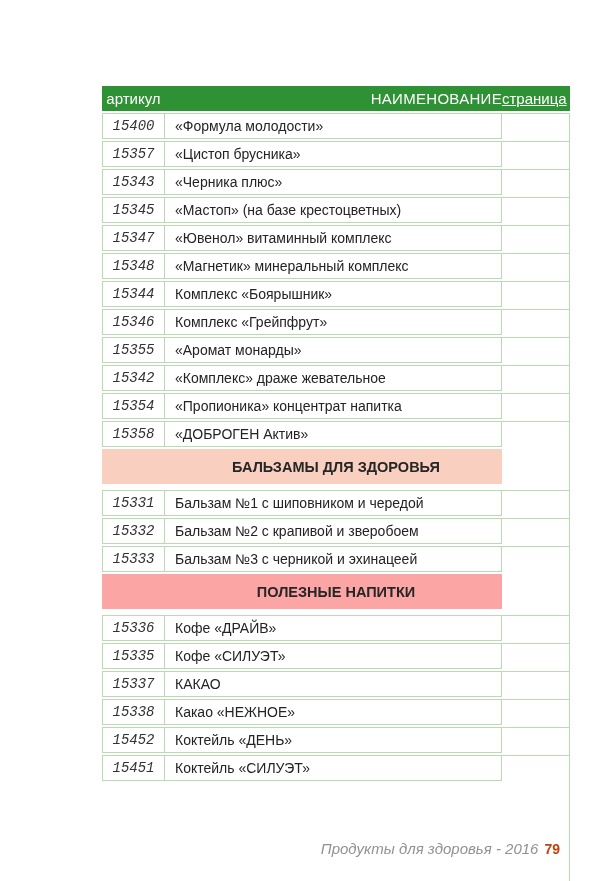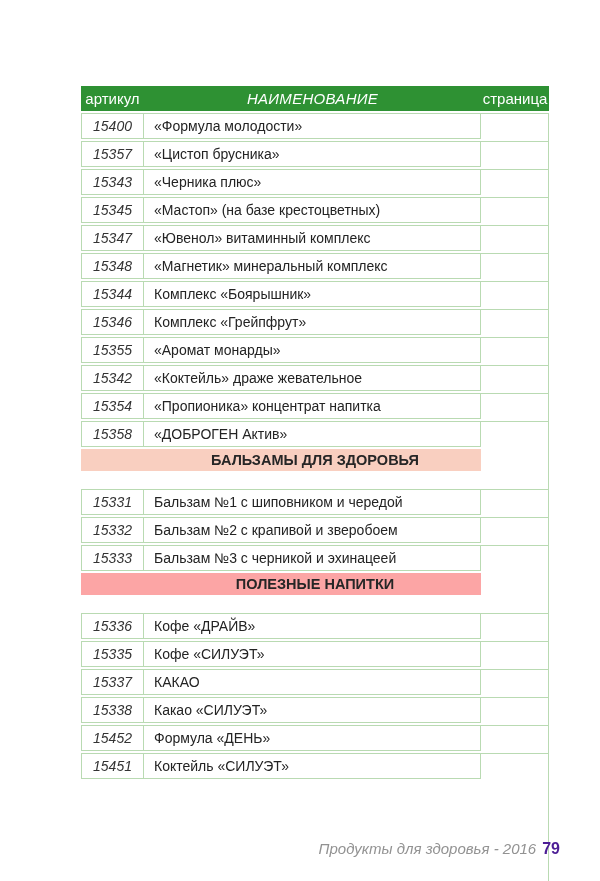--- a/index.html
+++ b/index.html
@@ -1,40 +1,40 @@
 <!DOCTYPE html>
 <html><head>
 <meta charset="utf-8">
 <style>
   html,body{margin:0;padding:0;background:#ffffff;}
   body{width:600px;height:881px;font-family:"Liberation Sans","DejaVu Sans",sans-serif;}
   .page{position:relative;width:600px;height:881px;background:#ffffff;overflow:hidden;}
 
-  .index-table{position:absolute;left:81px;top:86px;width:468px;}
+  .index-table{position:absolute;left:102px;top:86px;width:468px;}
 
   .thead{display:flex;background:#2e9133;color:#ffffff;height:25px;align-items:center;
          font-size:15px;margin-bottom:2px;}
   .thead .h-article{width:63px;text-align:center;}
-  .thead .h-name{flex:1;text-align:center;letter-spacing:.3px;font-style:italic;}
-  .thead .h-page{width:68px;text-align:center;}
+  .thead .h-name{flex:1;text-align:right;letter-spacing:.3px;}
+  .thead .h-page{width:68px;text-align:left;text-decoration:underline;}
 
   .row{display:flex;margin-bottom:2px;height:26px;}
   .cell{background:#ffffff;border:1px solid #b9dab2;box-sizing:border-box;
         display:flex;align-items:center;font-size:14px;color:#232323;}
   .cell + .cell{border-left:none;}
-  .cell.article{width:63px;justify-content:center;font-style:italic;color:#333333;}
+  .cell.article{width:63px;justify-content:center;font-style:italic;color:#333333;font-family:Liberation Mono, monospace;}
   .cell.name{flex:1;padding-left:10px;}
   .cell.page{width:68px;justify-content:center;}
 
-  .section-row{height:22px;margin-bottom:18px;display:flex;align-items:center;
+  .section-row{height:35px;margin-bottom:6px;display:flex;align-items:center;
                justify-content:center;font-weight:bold;font-size:14.5px;color:#262626;}
 
   .footer{position:absolute;right:40px;top:840px;white-space:nowrap;}
   .footer .footer-text{font-style:italic;color:#929292;font-size:15px;}
-  .footer .footer-page{color:#4c1d95;font-weight:bold;font-size:16px;margin-left:6px;}
+  .footer .footer-page{color:#c2410c;font-weight:bold;font-size:14px;margin-left:6px;}
 </style>
 </head>
 <body>
 
 <div class="page">
 
   <div class="index-table">
     <div class="thead">
       <div class="h-article">артикул</div>
       <div class="h-name">НАИМЕНОВАНИЕ</div>
@@ -81,21 +81,21 @@
           <div class="cell name">Комплекс «Грейпфрут»</div>
           <div class="cell page">55</div>
         </div>
         <div class="row">
           <div class="cell article">15355</div>
           <div class="cell name">«Аромат монарды»</div>
           <div class="cell page">57</div>
         </div>
         <div class="row">
           <div class="cell article">15342</div>
-          <div class="cell name">«Коктейль» драже жевательное</div>
+          <div class="cell name">«Комплекс» драже жевательное</div>
           <div class="cell page">59</div>
         </div>
         <div class="row">
           <div class="cell article">15354</div>
           <div class="cell name">«Пропионика» концентрат напитка</div>
           <div class="cell page">61</div>
         </div>
         <div class="row">
           <div class="cell article">15358</div>
           <div class="cell name">«ДОБРОГЕН Актив»</div>
@@ -128,26 +128,26 @@
           <div class="cell name">Кофе «СИЛУЭТ»</div>
           <div class="cell page">73</div>
         </div>
         <div class="row">
           <div class="cell article">15337</div>
           <div class="cell name">КАКАО</div>
           <div class="cell page">74</div>
         </div>
         <div class="row">
           <div class="cell article">15338</div>
-          <div class="cell name">Какао «СИЛУЭТ»</div>
+          <div class="cell name">Какао «НЕЖНОЕ»</div>
           <div class="cell page">75</div>
         </div>
         <div class="row">
           <div class="cell article">15452</div>
-          <div class="cell name">Формула «ДЕНЬ»</div>
+          <div class="cell name">Коктейль «ДЕНЬ»</div>
           <div class="cell page">76</div>
         </div>
         <div class="row">
           <div class="cell article">15451</div>
           <div class="cell name">Коктейль «СИЛУЭТ»</div>
           <div class="cell page">77</div>
         </div>
       </div>
   </div>
 

